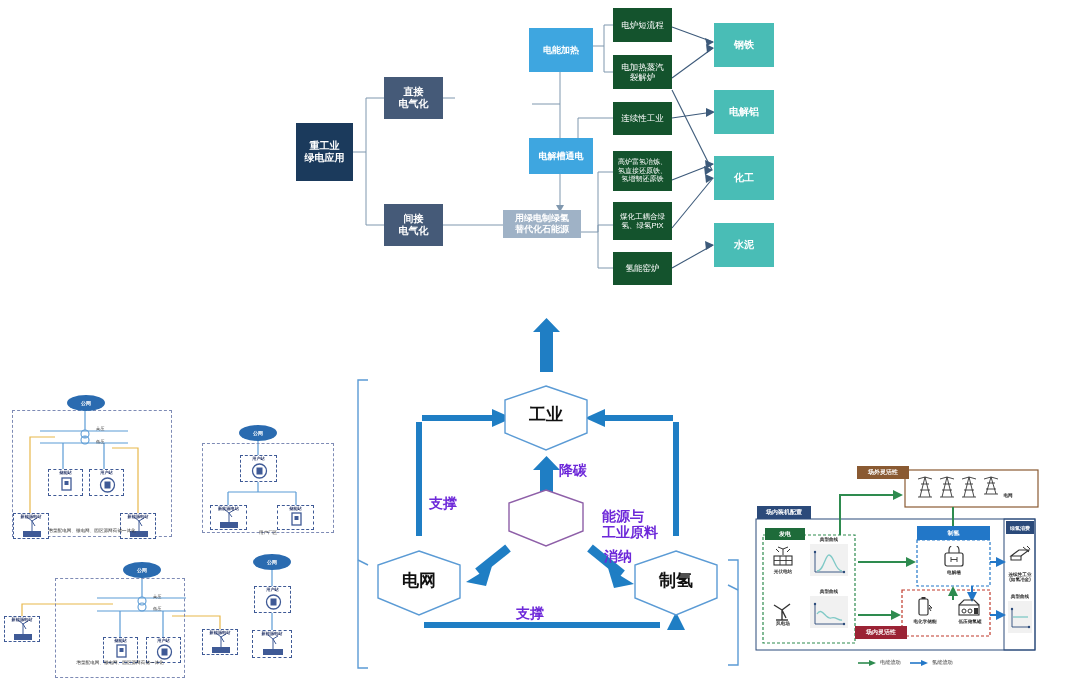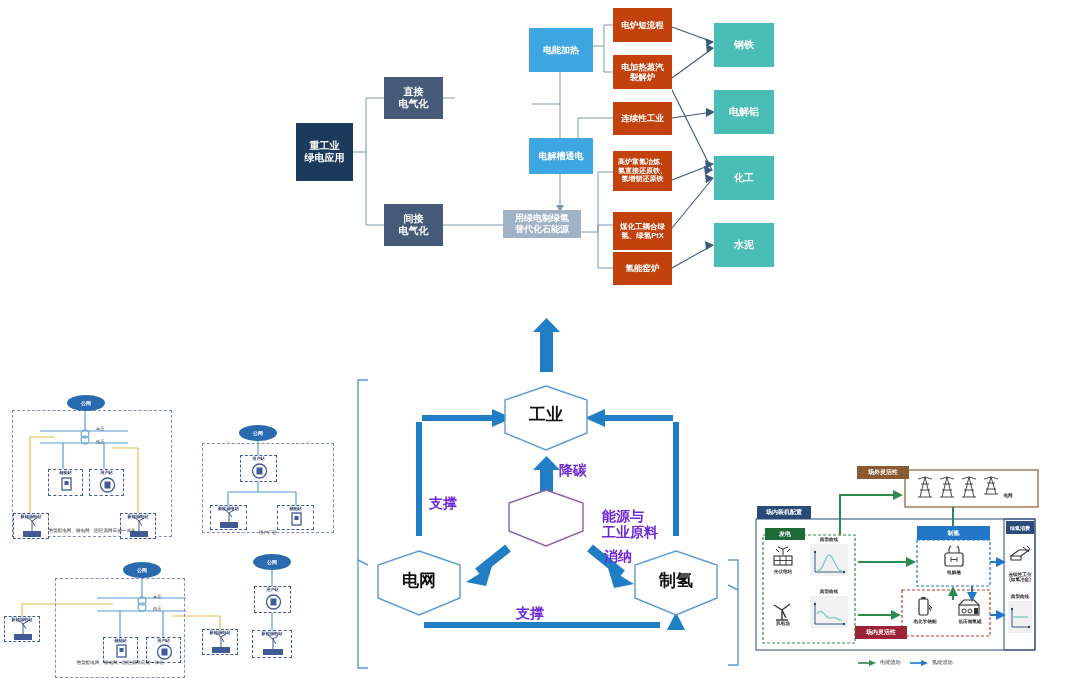--- a/index.html
+++ b/index.html
@@ -10,21 +10,21 @@
   .node{position:absolute;box-sizing:border-box;display:flex;align-items:center;
         justify-content:center;text-align:center;line-height:1.22;}
   .boxtext{white-space:pre-line;}
 
   
   .n-root{background:#1b3a5c;color:#fff;font-size:10px;font-weight:bold;}
   .n-stage{background:#455a78;color:#fff;font-size:10px;font-weight:bold;}
   .n-blue{background:#1f6fb8;color:#fff;font-size:9px;font-weight:bold;}
   .n-grey{background:#9fb2c6;color:#fff;font-size:9px;font-weight:bold;}
   .n-lblue{background:#3ea6e0;color:#fff;font-size:9px;font-weight:bold;}
-  .n-teal{background:#c2410c;color:#fff;font-size:8.5px;font-weight:bold;}
+  .n-teal{background:#14532d;color:#fff;font-size:8.5px;font-weight:normal;}
   .n-mint{background:#49bdb6;color:#fff;font-size:10px;font-weight:bold;}
 
   
   .hexlabel{position:absolute;font-size:17px;font-weight:bold;color:#111;
             text-align:center;line-height:1.05;}
   .hexlabel.small{font-size:12.5px;color:#111;line-height:1.1;}
   .triword{position:absolute;font-size:14px;font-weight:bold;color:#6d28d9;
            text-align:center;line-height:1.15;}
   .cloud{position:absolute;background:#2a6bb0;color:#fff;border-radius:50%;
          display:flex;align-items:center;justify-content:center;
@@ -134,21 +134,21 @@
 裂解炉</span>
   </div>
   <div class="node n-teal" style="left:613px;top:102px;width:59px;height:33px;">
     <span class="boxtext">连续性工业</span>
   </div>
   <div class="node n-teal" style="left:613px;top:151px;width:59px;height:40px;font-size:7px;">
     <span class="boxtext">高炉富氢冶炼、
 氢直接还原铁、
 氢增韧还原铁</span>
   </div>
-  <div class="node n-teal" style="left:613px;top:212px;width:59px;height:38px;font-size:7.5px;">
+  <div class="node n-teal" style="left:613px;top:202px;width:59px;height:38px;font-size:7.5px;">
     <span class="boxtext">煤化工耦合绿
 氢、绿氢PtX</span>
   </div>
   <div class="node n-teal" style="left:613px;top:252px;width:59px;height:33px;">
     <span class="boxtext">氢能窑炉</span>
   </div>
 
   <div class="node n-mint" style="left:714px;top:23px;width:60px;height:44px;">
     <span class="boxtext">钢铁</span>
   </div>

